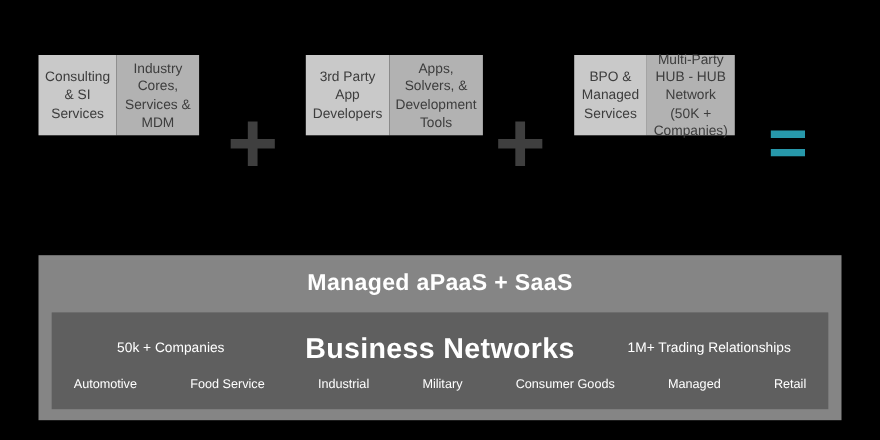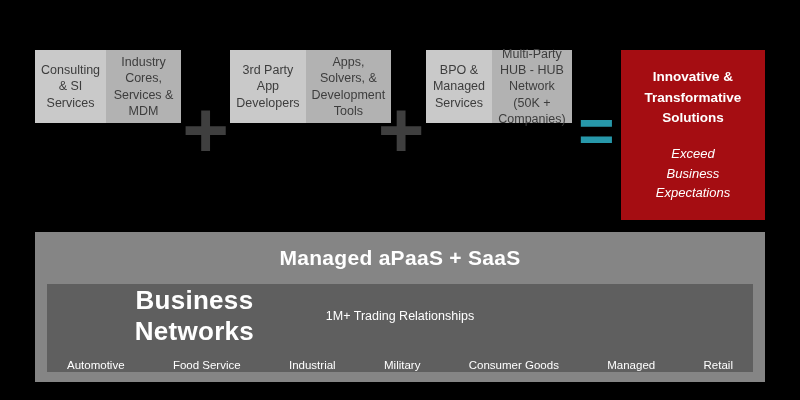--- a/index.html
+++ b/index.html
@@ -99,36 +99,29 @@
       <div class="box light">BPO &amp; Managed
 Services</div>
       <div class="box mid">Multi-Party
 HUB - HUB
 Network
 (50K + Companies)</div>
     </div>
 
     <div class="operator equals">=</div>
 
-    <div class="result">
-      <div class="result-title">Innovative &amp;
-Transformative
-Solutions</div>
-      <div class="result-subtitle">Exceed
-Business
-Expectations</div>
-    </div>
 
   </div>
 
   <div class="platform">
     <div class="platform-title">Managed aPaaS + SaaS</div>
 
     <div class="bn-panel">
       <div class="bn-top">
+        <div class="bn-stat">50k + Companies</div>
         <div class="bn-title">Business Networks</div>
         <div class="bn-stat">1M+ Trading Relationships</div>
       </div>
 
       <div class="bn-industries">
         <span>Automotive</span>
         <span>Food Service</span>
         <span>Industrial</span>
         <span>Military</span>
         <span>Consumer Goods</span>

